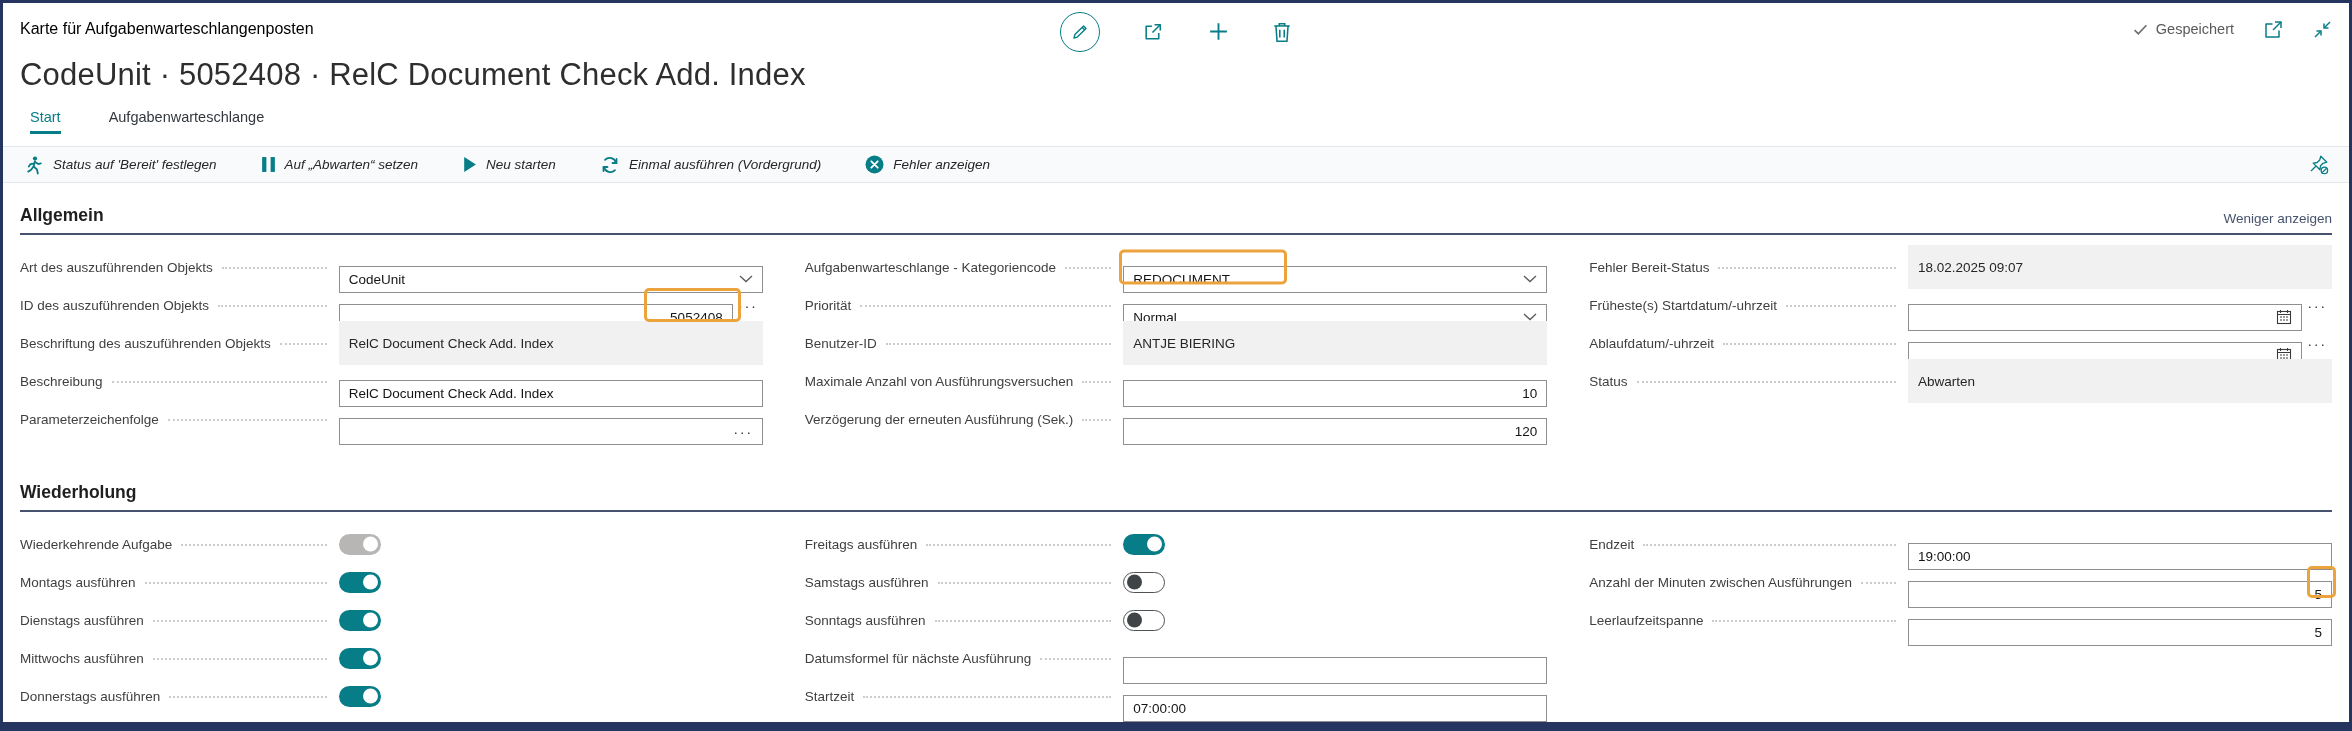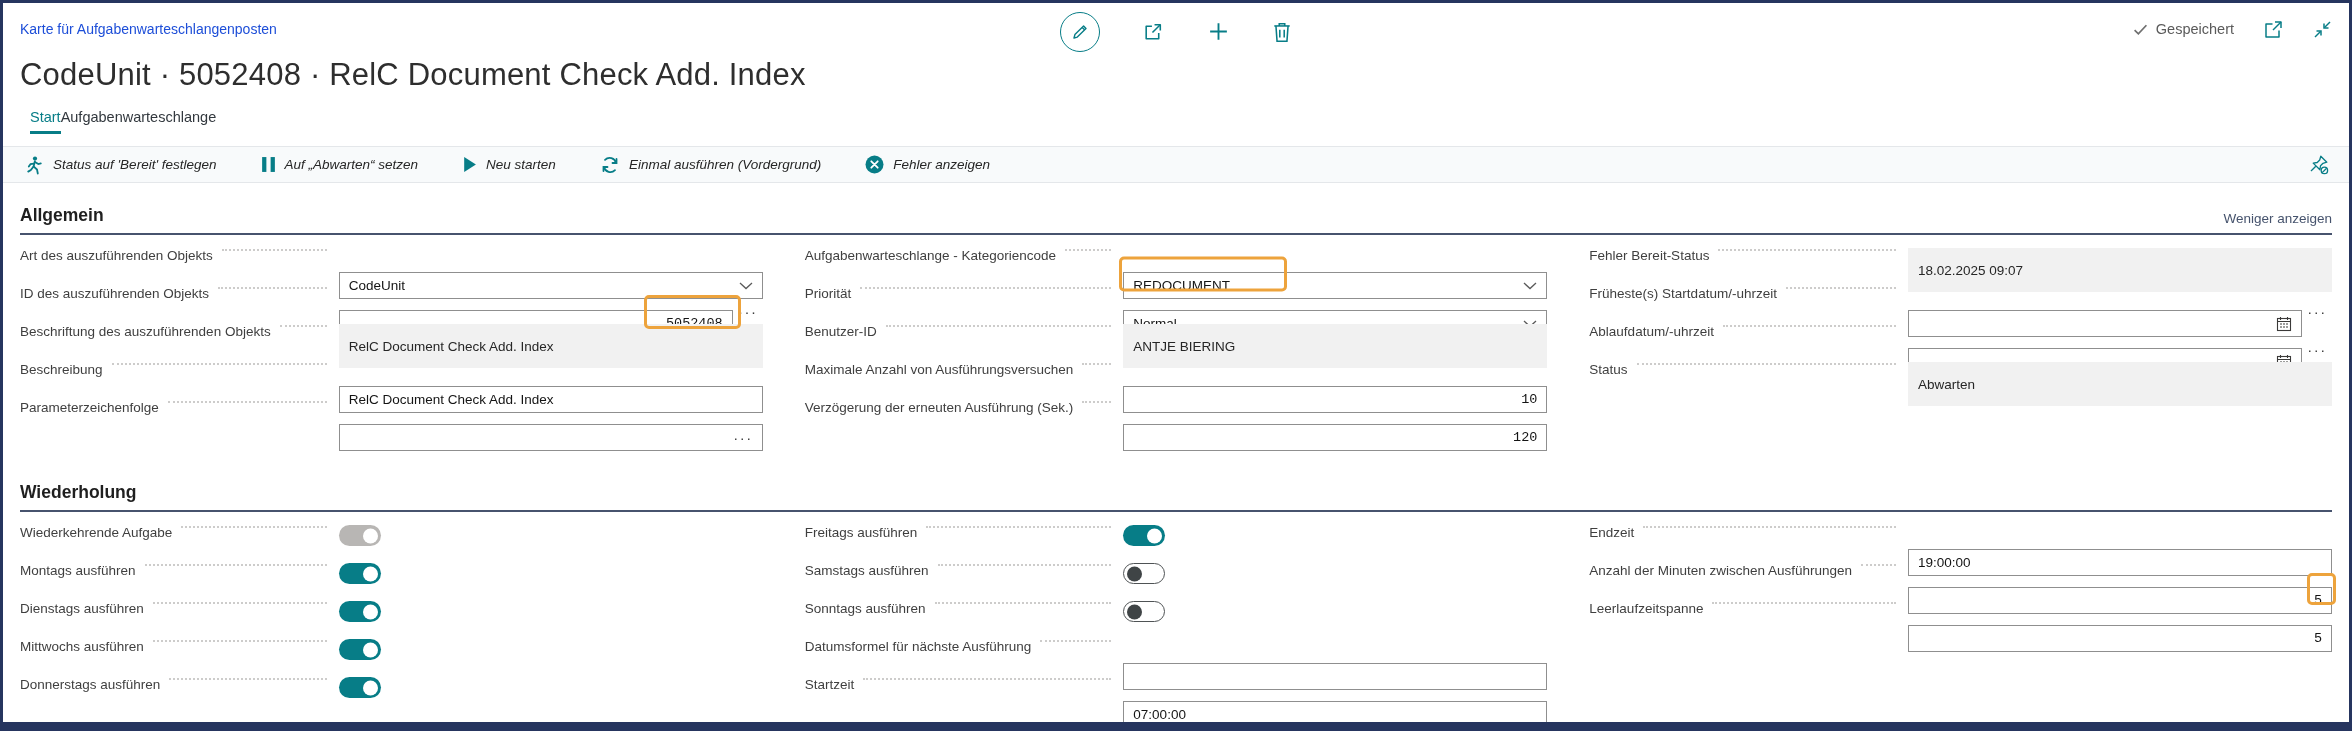--- a/index.html
+++ b/index.html
@@ -6,31 +6,31 @@
   html,body { background:#e8e8e8; }
   body { font-family:"Liberation Sans", sans-serif; cursor:default; }
 
   .window{
     position:relative; width:2352px; height:731px; background:#fff;
     border:3px solid #26355f; border-bottom-width:9px; overflow:hidden;
   }
 
   
   .topbar{ position:relative; height:52px; display:flex; align-items:center; padding:0 17px; }
-  .breadcrumb{ font-size:14px; color:#1d4ed8; }
+  .breadcrumb{ font-size:16px; color:#000000; }
   .topbar-center{ position:absolute; left:50%; top:55%; transform:translate(-50%,-50%);
                   display:flex; align-items:center; gap:42px; color:#077d87; }
   .icon-btn{ display:flex; align-items:center; justify-content:center; cursor:pointer; }
   .pencil-circle{ width:40px; height:40px; border:1.6px solid #077d87; border-radius:50%; }
   .topbar-right{ margin-left:auto; display:flex; align-items:center; gap:30px; color:#077d87; }
   .saved{ display:flex; align-items:center; gap:8px; font-size:14.5px; color:#5a5a5a; }
 
   
   .page-title{ font-size:31px; font-weight:300; color:#2e2e2e; margin:1px 0 0 17px; line-height:38px; letter-spacing:.2px; }
-  .tabs{ display:flex; margin:15px 0 0 27px; font-size:14.5px; }
+  .tabs{ display:flex; gap:48px; margin:15px 0 0 27px; font-size:14.5px; }
   .tab{ padding-bottom:6px; color:#32383e; cursor:pointer; }
   .tab.active{ color:#077d87; border-bottom:3px solid #077d87; }
 
   
   .actionbar{ margin-top:12px; height:37px; background:#f8fafb;
               border-top:1px solid #e4e7ea; border-bottom:1px solid #e4e7ea;
               display:flex; align-items:center; padding:0 21px; position:relative; }
   .action{ display:flex; align-items:center; gap:9px; font-size:13.5px; color:#262626;
            margin-right:44px; cursor:pointer;font-style:italic; }
   .action .aicon{ color:#077d87; display:flex; }
@@ -41,29 +41,29 @@
   .section-general{ margin-top:22px; }
   .section-rec{ margin-top:44px; }
   .section-head{ display:flex; justify-content:space-between; align-items:flex-end;
                  border-bottom:2px solid #47536e; padding-bottom:7px; }
   .section-title{ font-size:17.5px; font-weight:700; color:#1f1f1f; }
   .show-less{ font-size:13.5px; color:#46536d; cursor:pointer; }
 
   .fgrid{ display:flex; margin-top:13px; }
   .fcol{ width:744px; }
   .fcol + .fcol{ margin-left:42px; }
-  .frow{ height:38px; display:flex; align-items:flex-start; }
+  .frow{ height:38px; display:flex; align-items:center; }
   .flabel{ font-size:13.5px; color:#3f3f3f; white-space:nowrap; flex:0 0 auto; }
   .fdots{ flex:1 1 auto; min-width:14px; height:0; border-bottom:2px dotted #cdcccb;
           margin:0 12px 0 9px; position:relative; top:1px; }
   .fctl{ flex:0 0 424px; display:flex; align-items:center; position:relative; }
 
   .box{ flex:1 1 auto; min-width:0; height:27px; background:#fff; border:1px solid #8f8f8f;
         display:flex; align-items:center; padding:0 9px; font-size:13.5px; color:#141414;margin-top:24px; }
-  .num{ justify-content:flex-end;font-family:Liberation Mono, monospace; }
+  .num{ justify-content:flex-end; }
   .sel{ cursor:pointer; }
   .sel .chev{ margin-left:auto; flex:0 0 auto; }
   .ro{ flex:1 1 auto; height:44px; background:#f1f1f1; display:flex; align-items:center;
        padding:0 10px; font-size:13.5px; color:#262626; }
   .assist{ flex:0 0 auto; width:30px; text-align:center; font-size:15px; color:#3c3c3c;
            letter-spacing:1.5px; cursor:pointer; user-select:none; }
   .inner-ellipsis{ margin-left:auto; font-size:15px; color:#3c3c3c; letter-spacing:1.5px; cursor:pointer; }
   .cal{ margin-left:auto; display:flex; color:#3b3a39; cursor:pointer; }
 
   .tog{ flex:0 0 auto; width:42px; height:21px; border-radius:11px; position:relative; cursor:pointer; }

